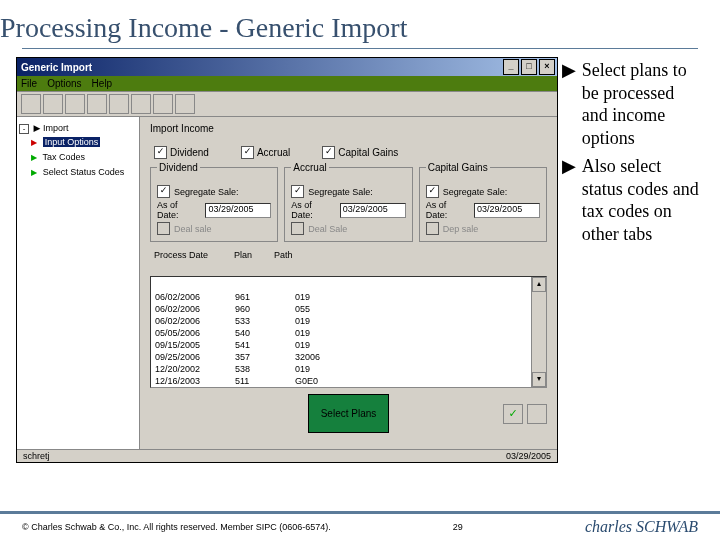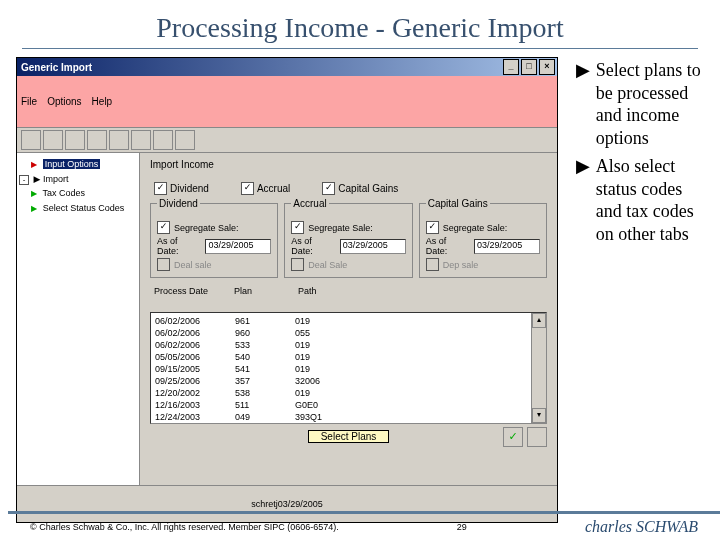--- a/index.html
+++ b/index.html
@@ -1,29 +1,29 @@
 <!DOCTYPE html>
 <html><head>
 <meta charset="utf-8">
 <style>
   html,body{margin:0;padding:0;font-family:Verdana,Arial,sans-serif;background:#fff;color:#000}
   body{width:720px;height:540px;position:relative;overflow:hidden}
 
   
-  .slide-title{font-family:"Times New Roman",serif;font-size:28px;text-align:center;color:#37506E;padding:12px 0 4px}
+  .slide-title{font-family:"Times New Roman",serif;font-size:28px;text-align:left;color:#37506E;padding:12px 0 4px}
   .rule{border:none;border-top:1px solid #5B7B99;margin:0 22px}
 
-  .slide-body{display:flex;padding:8px 16px 0 16px;gap:18px}
+  .slide-body{display:flex;padding:8px 16px 0 16px;gap:4px}
 
   
   .win{width:540px;border:1px solid #000;background:#D4D0C8;font-family:Tahoma,Verdana,sans-serif;font-size:10px;color:#000}
   .titlebar{display:flex;align-items:center;justify-content:space-between;height:18px;background:linear-gradient(90deg,#0A2266,#A6C2E8);color:#fff;font-weight:bold;padding:0 2px 0 4px}
   .titlebar .btns{display:flex;gap:2px}
   .titlebar .btn{width:14px;height:14px;background:#D4D0C8;border:1px solid #000;color:#000;font-size:9px;line-height:12px;text-align:center;font-weight:bold}
-  .menubar{background:#fca5a5;padding:20px 4px;display:flex;gap:10px;border-bottom:1px solid #888}
+  .menubar{background:#4d7c0f;padding:2px 4px;display:flex;gap:10px;border-bottom:1px solid #888}
   .toolbar{background:#D4D0C8;padding:2px 4px;border-bottom:1px solid #888;display:flex;gap:2px}
   .tbtn{width:18px;height:18px;border:1px solid #888;background:#D4D0C8}
 
   .workarea{display:flex;height:332px}
   .tree{width:118px;border-right:1px solid #888;background:#fff;padding:4px 2px;font-size:9px;line-height:14px}
   .tree .node{white-space:nowrap}
   .tree .sq{display:inline-block;width:8px;height:8px;border:1px solid #555;margin-right:2px;text-align:center;line-height:8px;font-size:8px}
   .tree .tri{display:inline-block;margin:0 3px 0 2px;font-size:8px}
   .tree .sel{background:#0A2266;color:#fff;padding:0 2px}
   .indent1{padding-left:10px}
@@ -37,42 +37,42 @@
   .cb .box.greyed{background:#D4D0C8}
 
   .three-col{display:flex;gap:6px;margin-bottom:8px}
   .col{flex:1;border:1px solid #888;padding:4px 6px}
   .col .hdr{font-size:10px;position:relative;top:-10px;background:#D4D0C8;display:inline-block;padding:0 2px}
   .field{display:flex;align-items:center;gap:4px;font-size:9px;margin:2px 0}
   .txt{width:60px;height:13px;border:1px inset #888;background:#fff;padding:0 2px;font-size:9px}
 
   .listhdr{display:flex;font-size:9px;margin:4px 0 16px 4px;gap:0}
   .listhdr span:nth-child(1){width:80px}
-  .listhdr span:nth-child(2){width:64px}
+  .listhdr span:nth-child(2){width:40px}
   .listbox{height:110px;border:1px inset #888;background:#fff;overflow:hidden;position:relative}
-  .listbox .rows{padding:2px 4px;font-size:9px;line-height:12px}
+  .listbox .rows{padding:14px 4px;font-size:9px;line-height:12px}
   .row{display:flex}
   .row span:nth-child(1){width:80px}
   .row span:nth-child(2){width:60px}
   .scrollbar{position:absolute;right:0;top:0;bottom:0;width:14px;background:#D4D0C8;border-left:1px solid #888;display:flex;flex-direction:column;justify-content:space-between}
   .scrollbar .sbtn{height:13px;border:1px solid #888;background:#D4D0C8;font-size:8px;text-align:center;line-height:11px}
 
   .sel-row{display:flex;justify-content:center;align-items:center;gap:6px;margin-top:6px}
-  .stdbtn{border:1px solid #000;background:#fef9c3;padding:0 12px;font-size:10px}
+  .stdbtn{border:1px solid #000;background:#15803d;padding:13px 12px;font-size:10px}
   .mini{width:18px;height:18px;border:1px solid #888;background:#D4D0C8}
 
-  .statusbar{display:flex;justify-content:center;border-top:1px solid #888;padding:13px 6px;font-size:9px}
+  .statusbar{display:flex;justify-content:space-between;border-top:1px solid #888;padding:1px 6px;font-size:9px}
 
   
   .bullets{flex:1;font-family:"Times New Roman",serif;font-size:18px;line-height:1.25;padding-top:2px}
   .bullets .b{display:flex;margin-bottom:6px}
   .bullets .m{margin-right:6px;color:#000}
 
   
-  .footer{position:absolute;bottom:0;left:8px;right:0;height:26px;border-top:3px solid #5B7B99;display:flex;align-items:center;justify-content:space-between;padding:0 22px;font-size:9px;color:#000}
+  .footer{position:absolute;bottom:0;left:0;right:0;height:26px;border-top:3px solid #5B7B99;display:flex;align-items:center;justify-content:space-between;padding:0 22px;font-size:9px;color:#000}
   .logo{font-family:Georgia,serif;font-style:italic;font-size:16px;color:#2A4B6F}
   .logo .s{font-variant:small-caps}
 </style>
 </head>
 <body>
 
 <div class="slide-title">Processing Income - Generic Import</div>
 <hr class="rule">
 
 <div class="slide-body">
@@ -98,28 +98,28 @@
       <div class="tbtn"></div>
       <div class="tbtn"></div>
       <div class="tbtn"></div>
       <div class="tbtn"></div>
       <div class="tbtn"></div>
     </div>
 
     <div class="workarea">
 
       <div class="tree">
-        <div class="node indent1">
-          <span class="tri" style="color:#c00">▶</span>
-          <span class="sel">Input Options</span>
-        </div>
         <div class="node">
           <span class="sq">-</span>
           <span>▶</span>
           <span>Import</span>
+        </div>
+        <div class="node indent1">
+          <span class="tri" style="color:#c00">▶</span>
+          <span class="sel">Input Options</span>
         </div>
         <div class="node indent1">
           <span class="tri" style="color:#0a0">▶</span>
           <span>Tax Codes</span>
         </div>
         <div class="node indent1">
           <span class="tri" style="color:#0a0">▶</span>
           <span>Select Status Codes</span>
         </div>
       </div>

